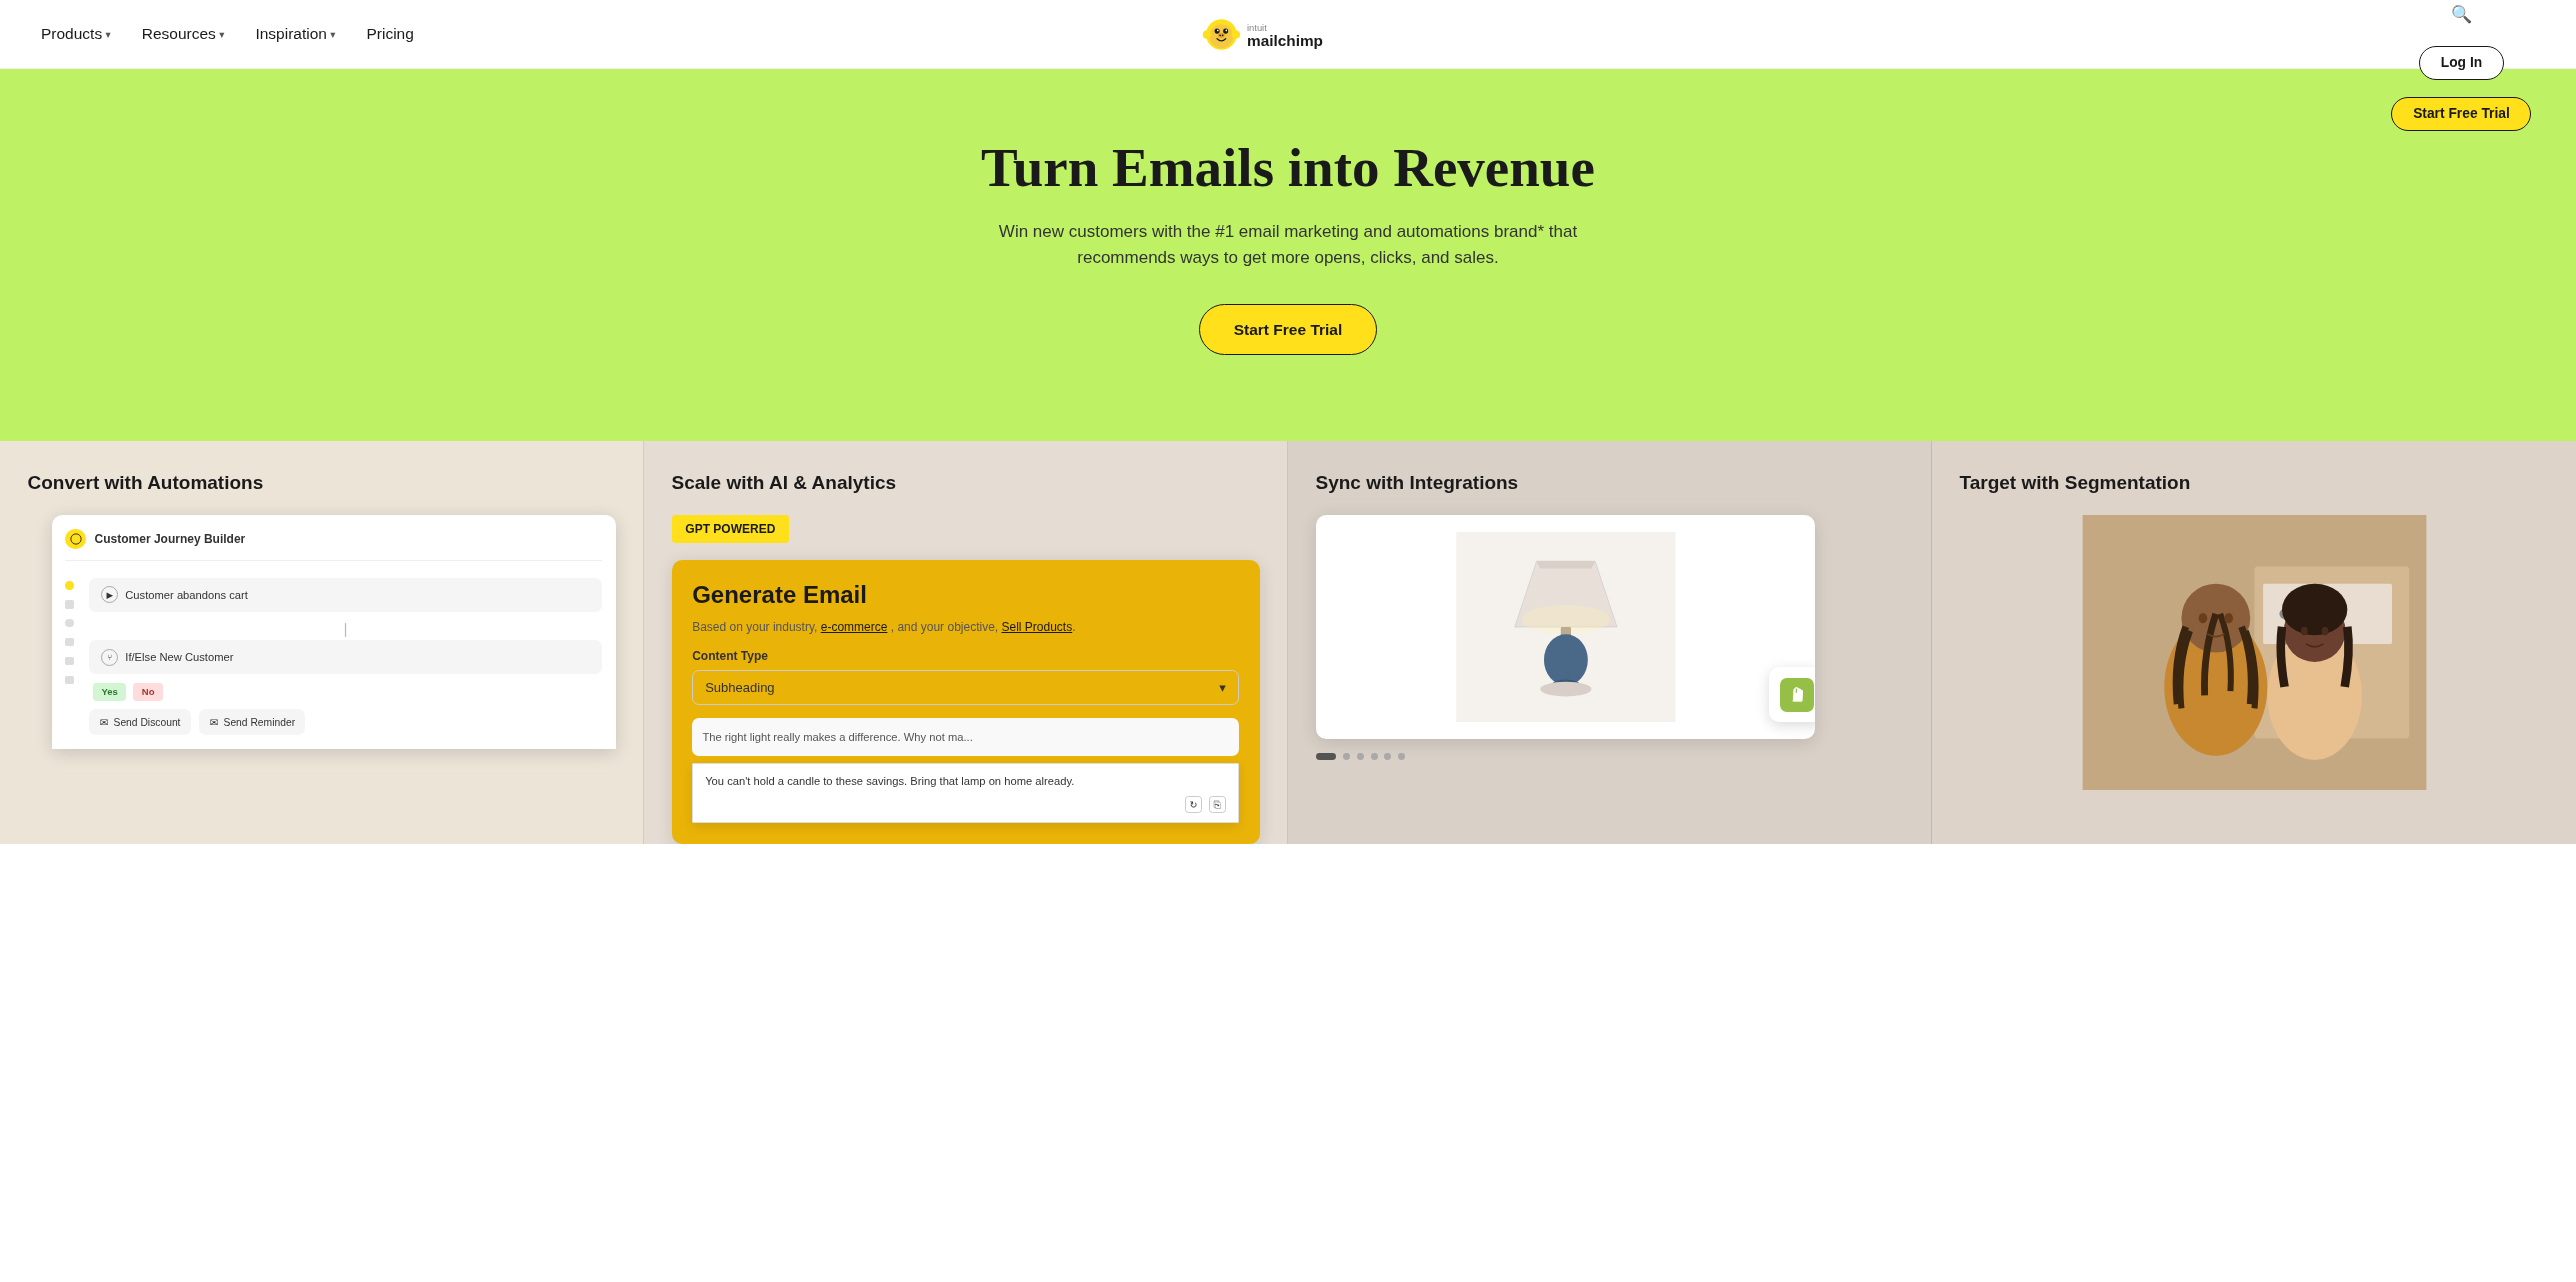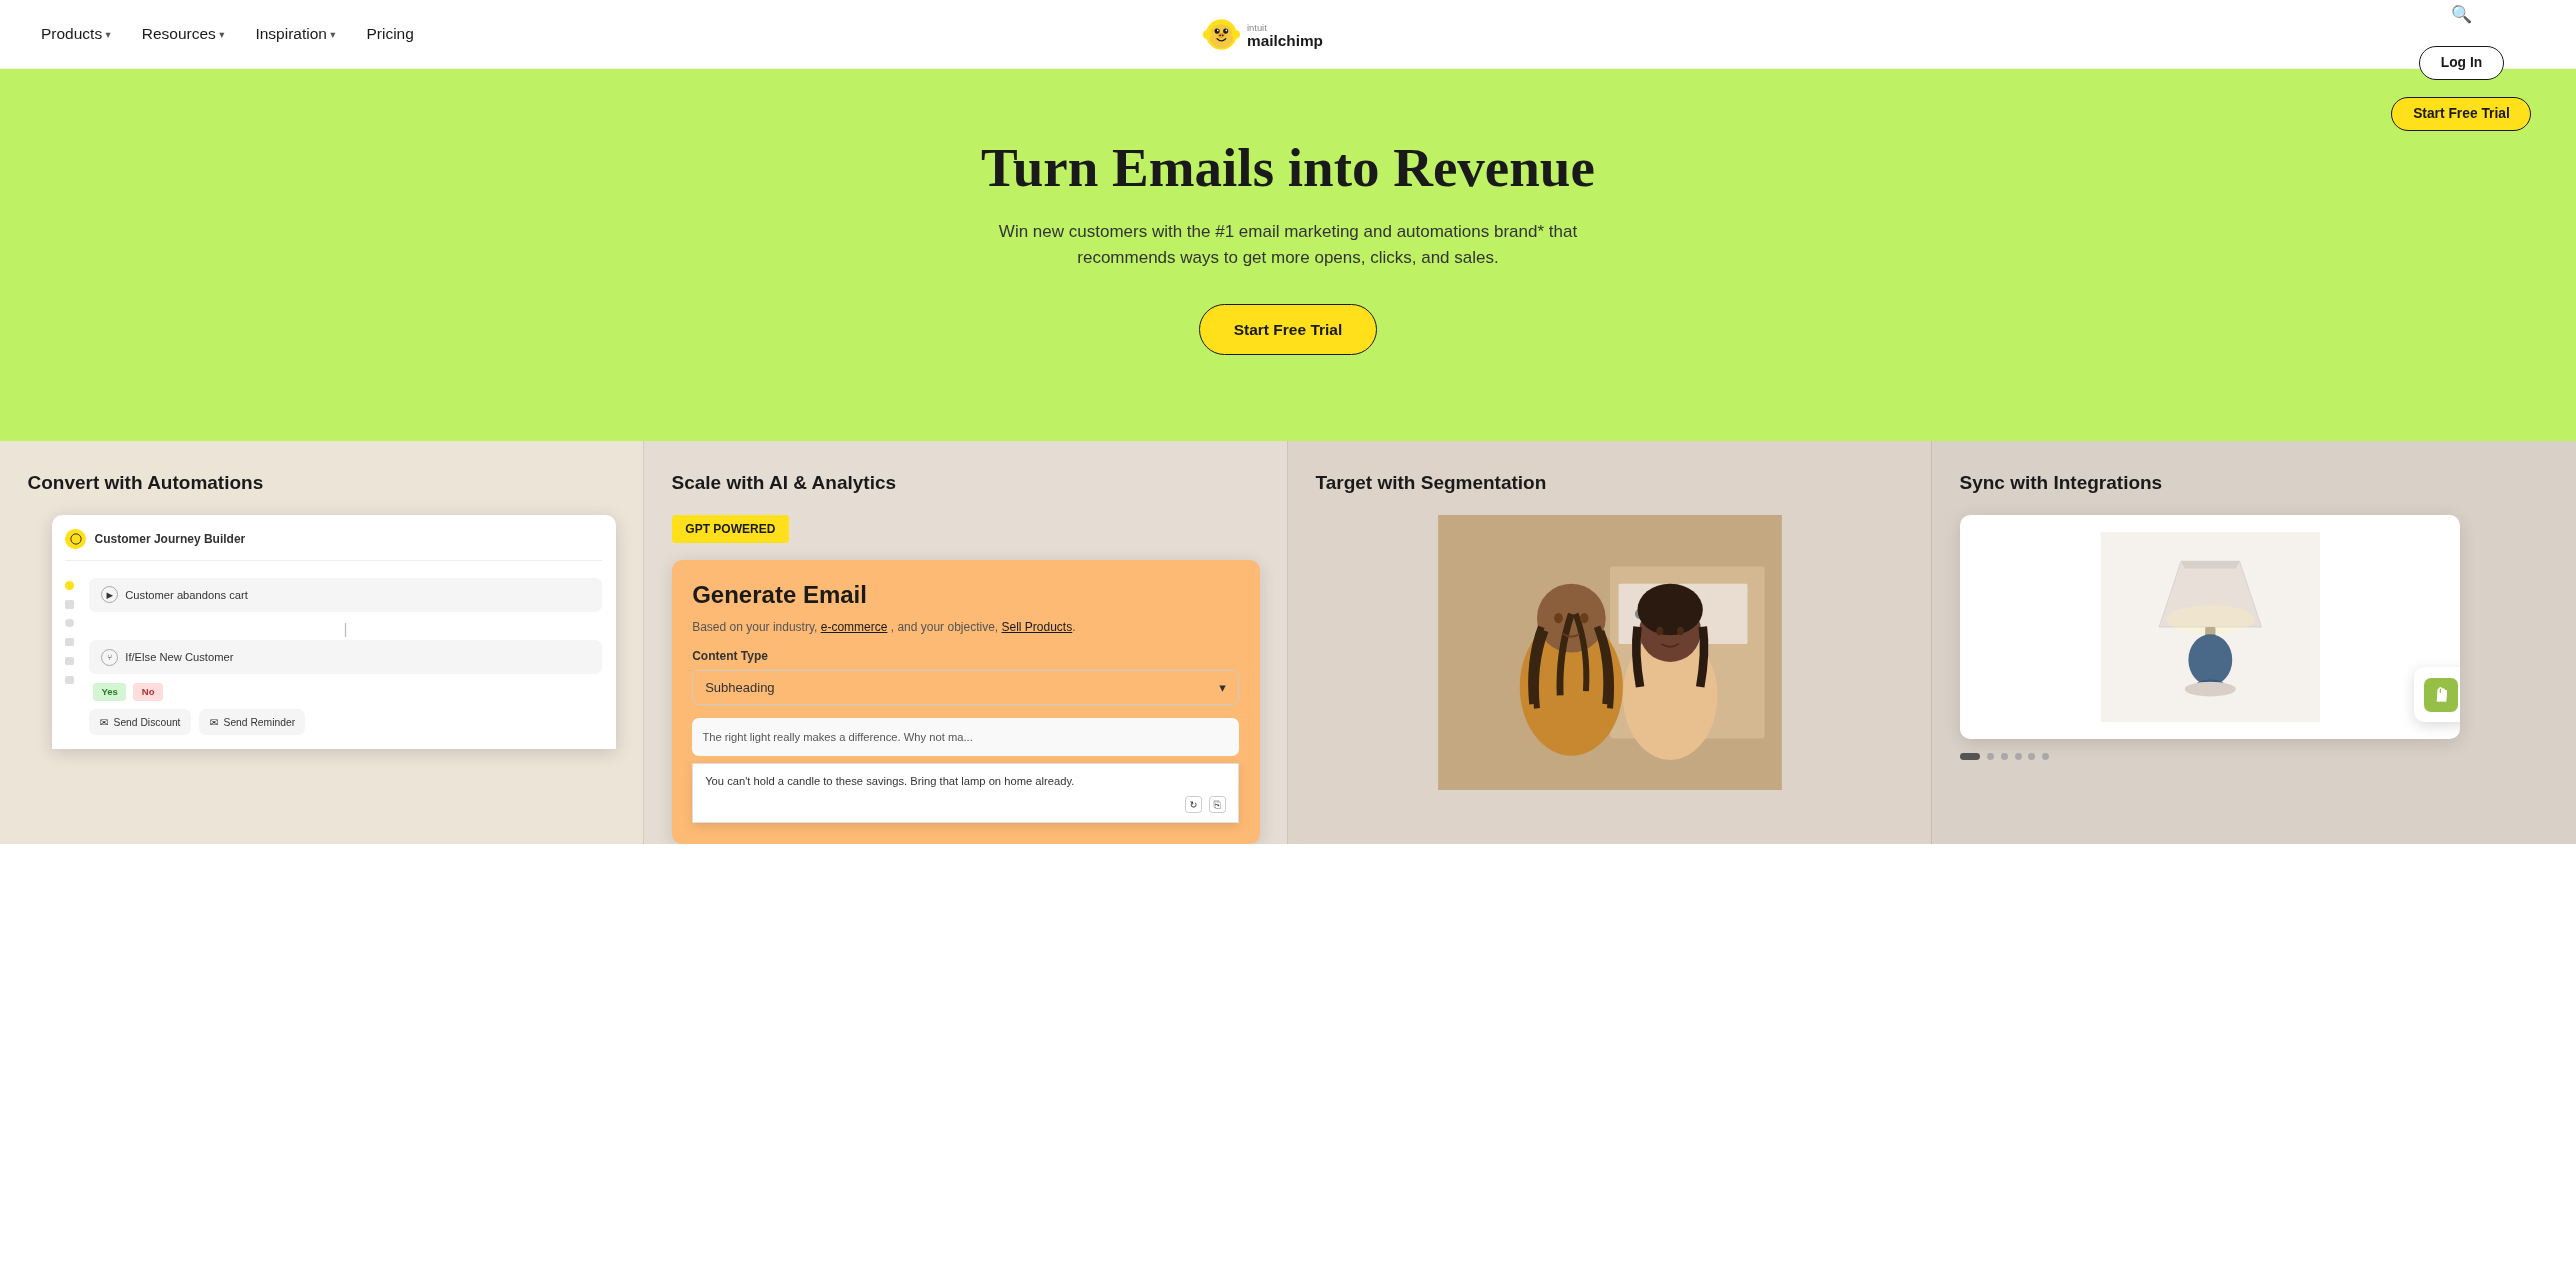--- a/index.html
+++ b/index.html
@@ -244,21 +244,21 @@
       background: #ffe01b;
       color: #1a1a1a;
       font-size: 12px;
       font-weight: 800;
       padding: 6.9px 13.8px;
       border-radius: 3.4px;
       display: inline-block;
       margin-bottom: 13.8px;
     }
     .email-gen-card {
-      background: #fdba74;
+      background: #eab308;
       border-radius: 10.3px;
       padding: 20.7px;
       box-shadow: 0 3.4px 17px rgba(0,0,0,0.12);
       margin-top: 3.4px;
     }
     .card-title {
       font-size: 24px;
       font-weight: 700;
       color: #1a1a1a;
       margin-bottom: 10.3px;
@@ -535,61 +535,20 @@
       <div class="suggestion-popup">
         <span>You can't hold a candle to these savings. Bring that lamp on home already.</span>
         <div class="popup-icons">
           <div class="popup-icon">↻</div>
           <div class="popup-icon">⎘</div>
         </div>
       </div>
     </div>
   </div>
 
-  <div class="feature-panel panel-seg">
-    <div class="feature-title">Target with Segmentation</div>
-    <div style="width:100%;height:275px;border-radius:10.3px;overflow:hidden;position:relative;">
-      
-      <svg width="100%" height="100%" viewBox="0 0 400 320" xmlns="http://www.w3.org/2000/svg">
-        <rect width="400" height="320" fill="#c4a882"></rect>
-
-        <rect x="200" y="60" width="180" height="200" fill="#d4b892" rx="4"></rect>
-        <rect x="210" y="80" width="60" height="70" fill="#e8ddd0" rx="2"></rect>
-        <rect x="280" y="80" width="80" height="70" fill="#e8ddd0" rx="2"></rect>
-        <circle cx="235" cy="115" r="6" fill="#888"></circle>
-        <circle cx="235" cy="145" r="6" fill="#888"></circle>
-
-        <ellipse cx="155" cy="200" rx="60" ry="80" fill="#c88830"></ellipse>
-        <circle cx="155" cy="120" r="40" fill="#8B5E3C"></circle>
-
-        <path d="M120 130 Q105 170 110 220" stroke="#3a2510" stroke-width="8" fill="none"></path>
-        <path d="M125 135 Q110 175 115 225" stroke="#3a2510" stroke-width="7" fill="none"></path>
-        <path d="M155 115 Q140 160 142 210" stroke="#3a2510" stroke-width="8" fill="none"></path>
-        <path d="M160 115 Q175 155 172 205" stroke="#3a2510" stroke-width="7" fill="none"></path>
-        <path d="M185 130 Q200 170 195 220" stroke="#3a2510" stroke-width="8" fill="none"></path>
-        <path d="M190 135 Q205 175 200 225" stroke="#3a2510" stroke-width="7" fill="none"></path>
-
-        <ellipse cx="140" cy="120" rx="5" ry="6" fill="#6B3E1A"></ellipse>
-        <ellipse cx="170" cy="120" rx="5" ry="6" fill="#6B3E1A"></ellipse>
-        <path d="M145 138 Q155 145 165 138" stroke="#6B3E1A" stroke-width="2" fill="none"></path>
-
-        <ellipse cx="270" cy="210" rx="55" ry="75" fill="#e8c090"></ellipse>
-        <circle cx="270" cy="135" r="36" fill="#6B4030"></circle>
-
-        <ellipse cx="270" cy="110" rx="38" ry="30" fill="#2a1a10"></ellipse>
-        <path d="M232 130 Q228 160 235 200" stroke="#2a1a10" stroke-width="10" fill="none"></path>
-        <path d="M308 130 Q312 160 305 200" stroke="#2a1a10" stroke-width="10" fill="none"></path>
-
-        <ellipse cx="258" cy="135" rx="4" ry="5" fill="#4a2a18"></ellipse>
-        <ellipse cx="282" cy="135" rx="4" ry="5" fill="#4a2a18"></ellipse>
-        <path d="M260 150 Q270 157 280 150" stroke="#4a2a18" stroke-width="2" fill="none"></path>
-      </svg>
-    </div>
-  </div>
-
   <div class="feature-panel panel-integrations">
     <div class="feature-title">Sync with Integrations</div>
     <div class="integrations-preview">
       <div class="lamp-card">
 
         <svg width="100%" height="100%" viewBox="0 0 300 260" xmlns="http://www.w3.org/2000/svg">
           <rect width="300" height="260" fill="#f5f2ee"></rect>
 
           <path d="M110 40 L190 40 L220 130 L80 130 Z" fill="#e8e0d8" stroke="#ccc" stroke-width="1"></path>
           <path d="M110 40 L190 40 L185 50 L115 50 Z" fill="#d8d0c8"></path>
@@ -619,14 +578,55 @@
         <div class="cdot active"></div>
         <div class="cdot"></div>
         <div class="cdot"></div>
         <div class="cdot"></div>
         <div class="cdot"></div>
         <div class="cdot"></div>
       </div>
     </div>
   </div>
 
+  <div class="feature-panel panel-seg">
+    <div class="feature-title">Target with Segmentation</div>
+    <div style="width:100%;height:275px;border-radius:10.3px;overflow:hidden;position:relative;">
+      
+      <svg width="100%" height="100%" viewBox="0 0 400 320" xmlns="http://www.w3.org/2000/svg">
+        <rect width="400" height="320" fill="#c4a882"></rect>
+
+        <rect x="200" y="60" width="180" height="200" fill="#d4b892" rx="4"></rect>
+        <rect x="210" y="80" width="60" height="70" fill="#e8ddd0" rx="2"></rect>
+        <rect x="280" y="80" width="80" height="70" fill="#e8ddd0" rx="2"></rect>
+        <circle cx="235" cy="115" r="6" fill="#888"></circle>
+        <circle cx="235" cy="145" r="6" fill="#888"></circle>
+
+        <ellipse cx="155" cy="200" rx="60" ry="80" fill="#c88830"></ellipse>
+        <circle cx="155" cy="120" r="40" fill="#8B5E3C"></circle>
+
+        <path d="M120 130 Q105 170 110 220" stroke="#3a2510" stroke-width="8" fill="none"></path>
+        <path d="M125 135 Q110 175 115 225" stroke="#3a2510" stroke-width="7" fill="none"></path>
+        <path d="M155 115 Q140 160 142 210" stroke="#3a2510" stroke-width="8" fill="none"></path>
+        <path d="M160 115 Q175 155 172 205" stroke="#3a2510" stroke-width="7" fill="none"></path>
+        <path d="M185 130 Q200 170 195 220" stroke="#3a2510" stroke-width="8" fill="none"></path>
+        <path d="M190 135 Q205 175 200 225" stroke="#3a2510" stroke-width="7" fill="none"></path>
+
+        <ellipse cx="140" cy="120" rx="5" ry="6" fill="#6B3E1A"></ellipse>
+        <ellipse cx="170" cy="120" rx="5" ry="6" fill="#6B3E1A"></ellipse>
+        <path d="M145 138 Q155 145 165 138" stroke="#6B3E1A" stroke-width="2" fill="none"></path>
+
+        <ellipse cx="270" cy="210" rx="55" ry="75" fill="#e8c090"></ellipse>
+        <circle cx="270" cy="135" r="36" fill="#6B4030"></circle>
+
+        <ellipse cx="270" cy="110" rx="38" ry="30" fill="#2a1a10"></ellipse>
+        <path d="M232 130 Q228 160 235 200" stroke="#2a1a10" stroke-width="10" fill="none"></path>
+        <path d="M308 130 Q312 160 305 200" stroke="#2a1a10" stroke-width="10" fill="none"></path>
+
+        <ellipse cx="258" cy="135" rx="4" ry="5" fill="#4a2a18"></ellipse>
+        <ellipse cx="282" cy="135" rx="4" ry="5" fill="#4a2a18"></ellipse>
+        <path d="M260 150 Q270 157 280 150" stroke="#4a2a18" stroke-width="2" fill="none"></path>
+      </svg>
+    </div>
+  </div>
+
 </section>
 
 
 </body></html>

